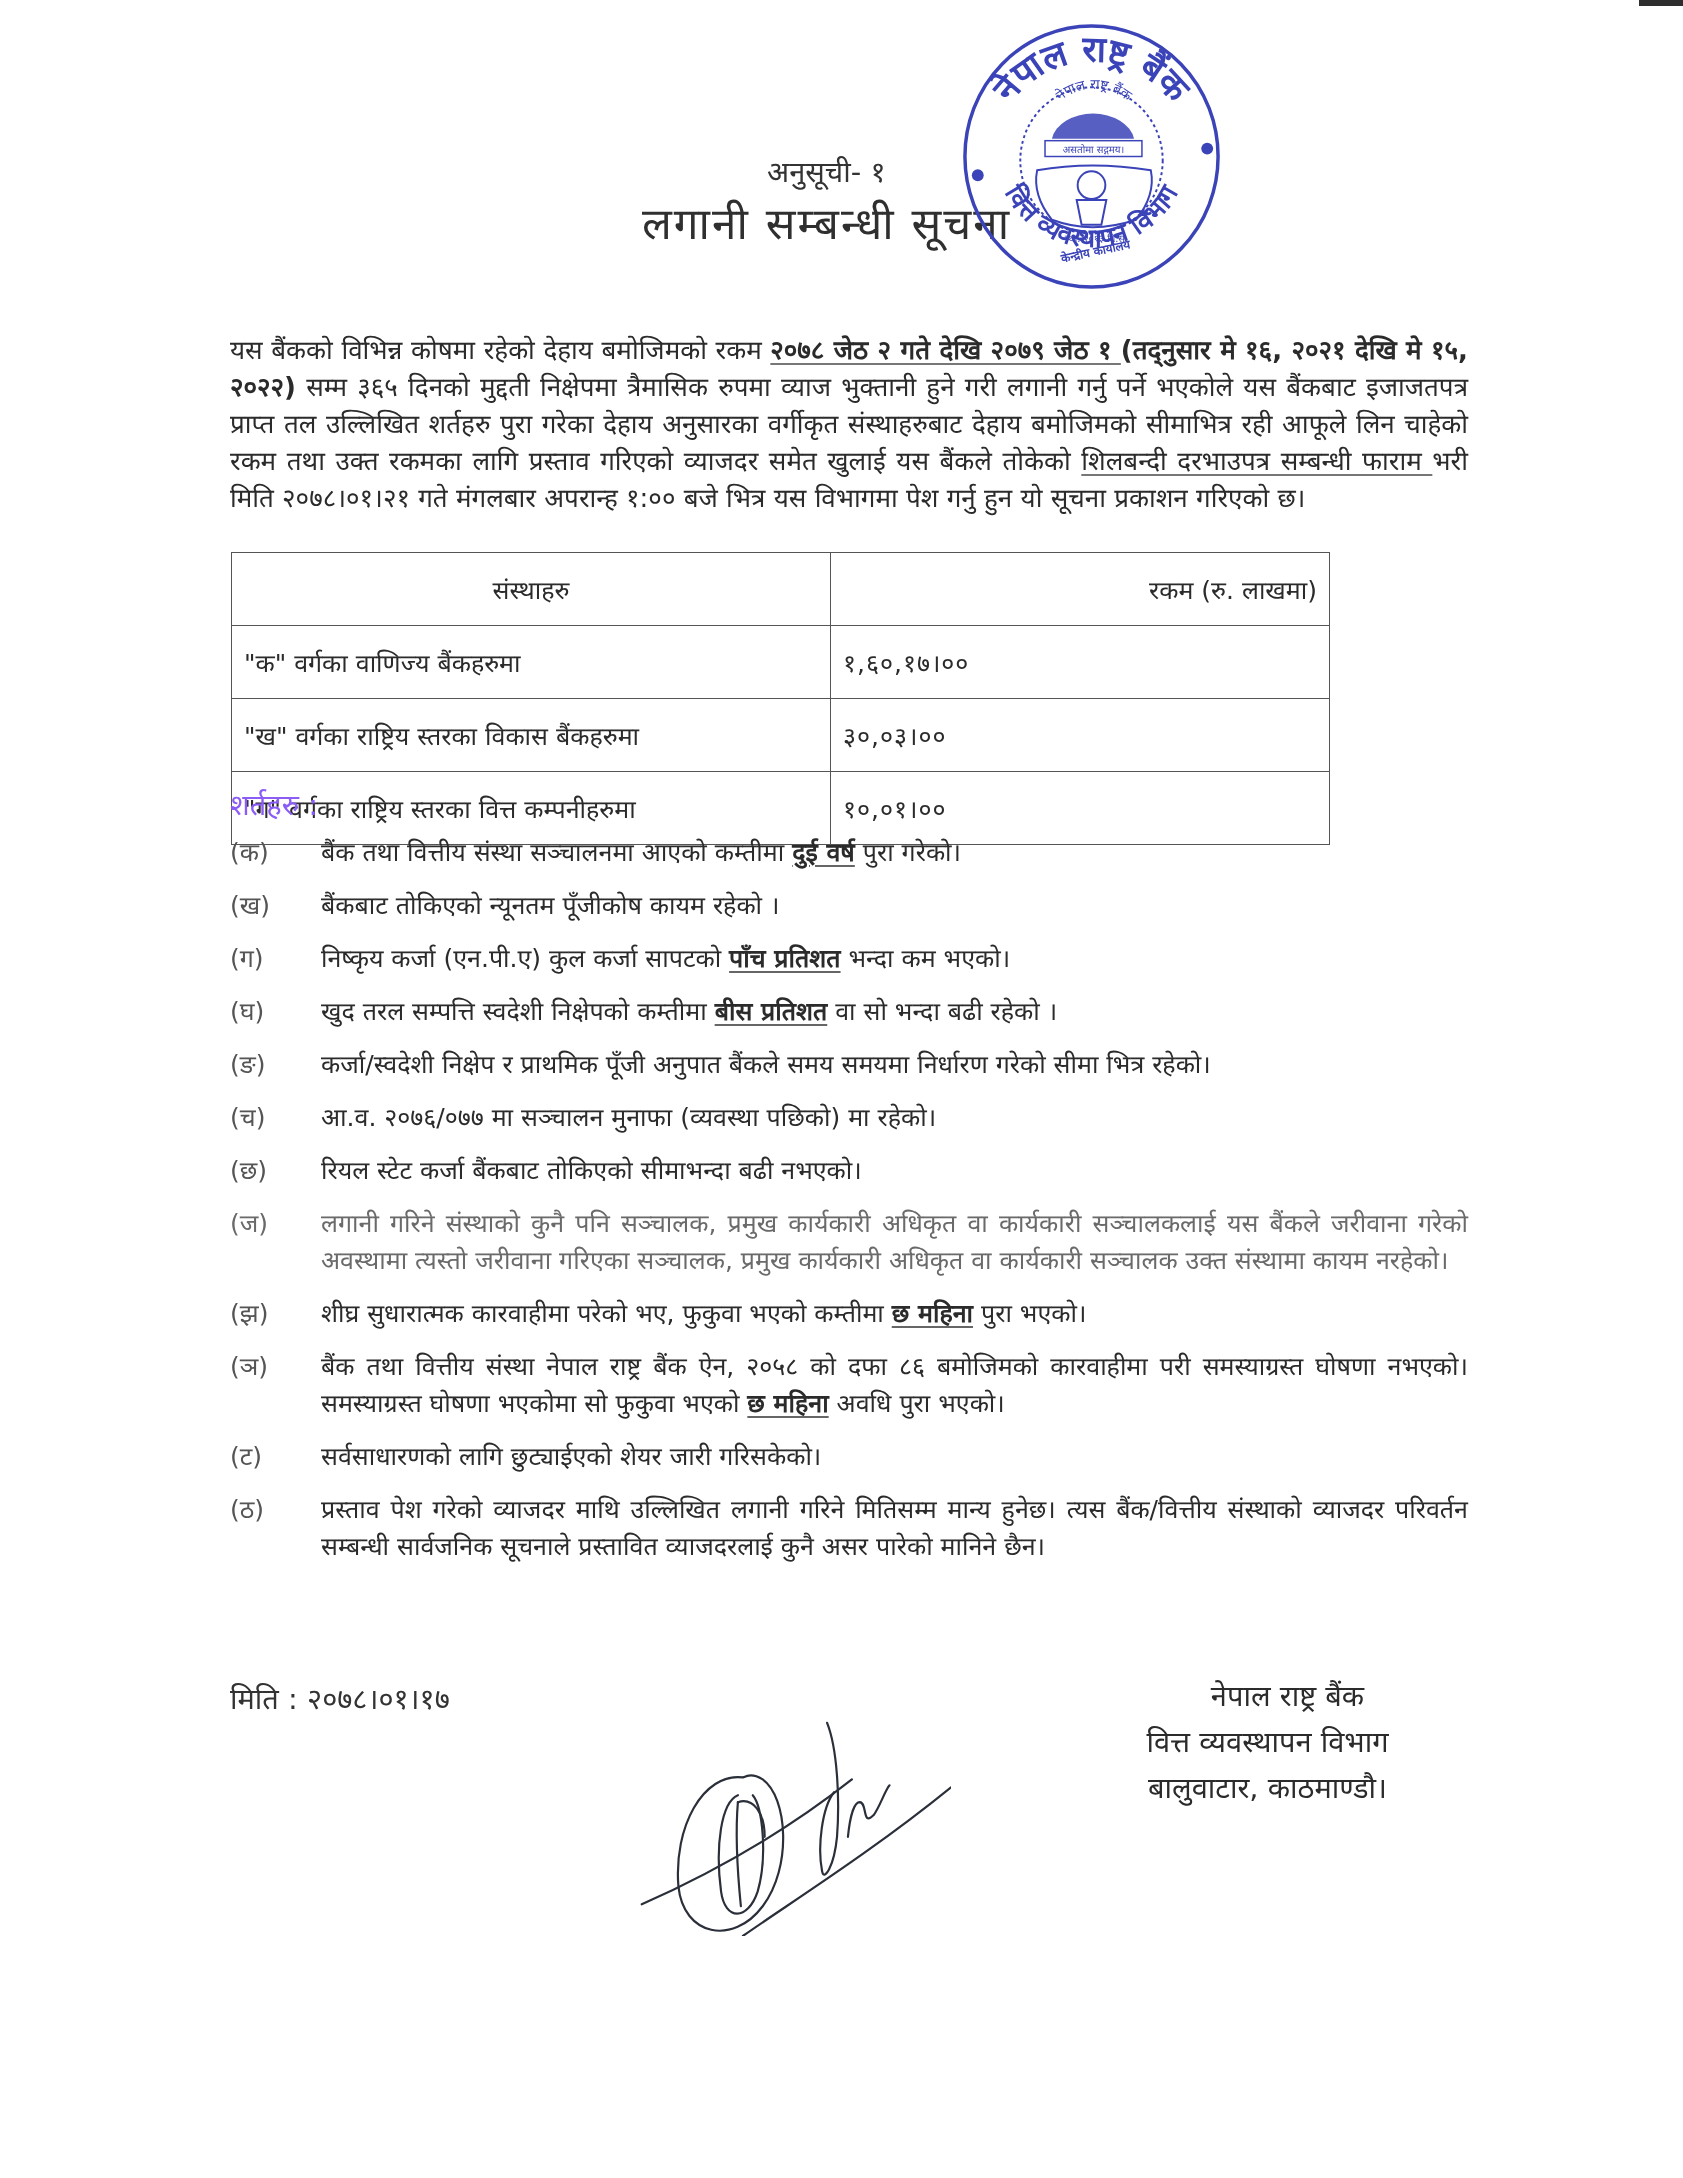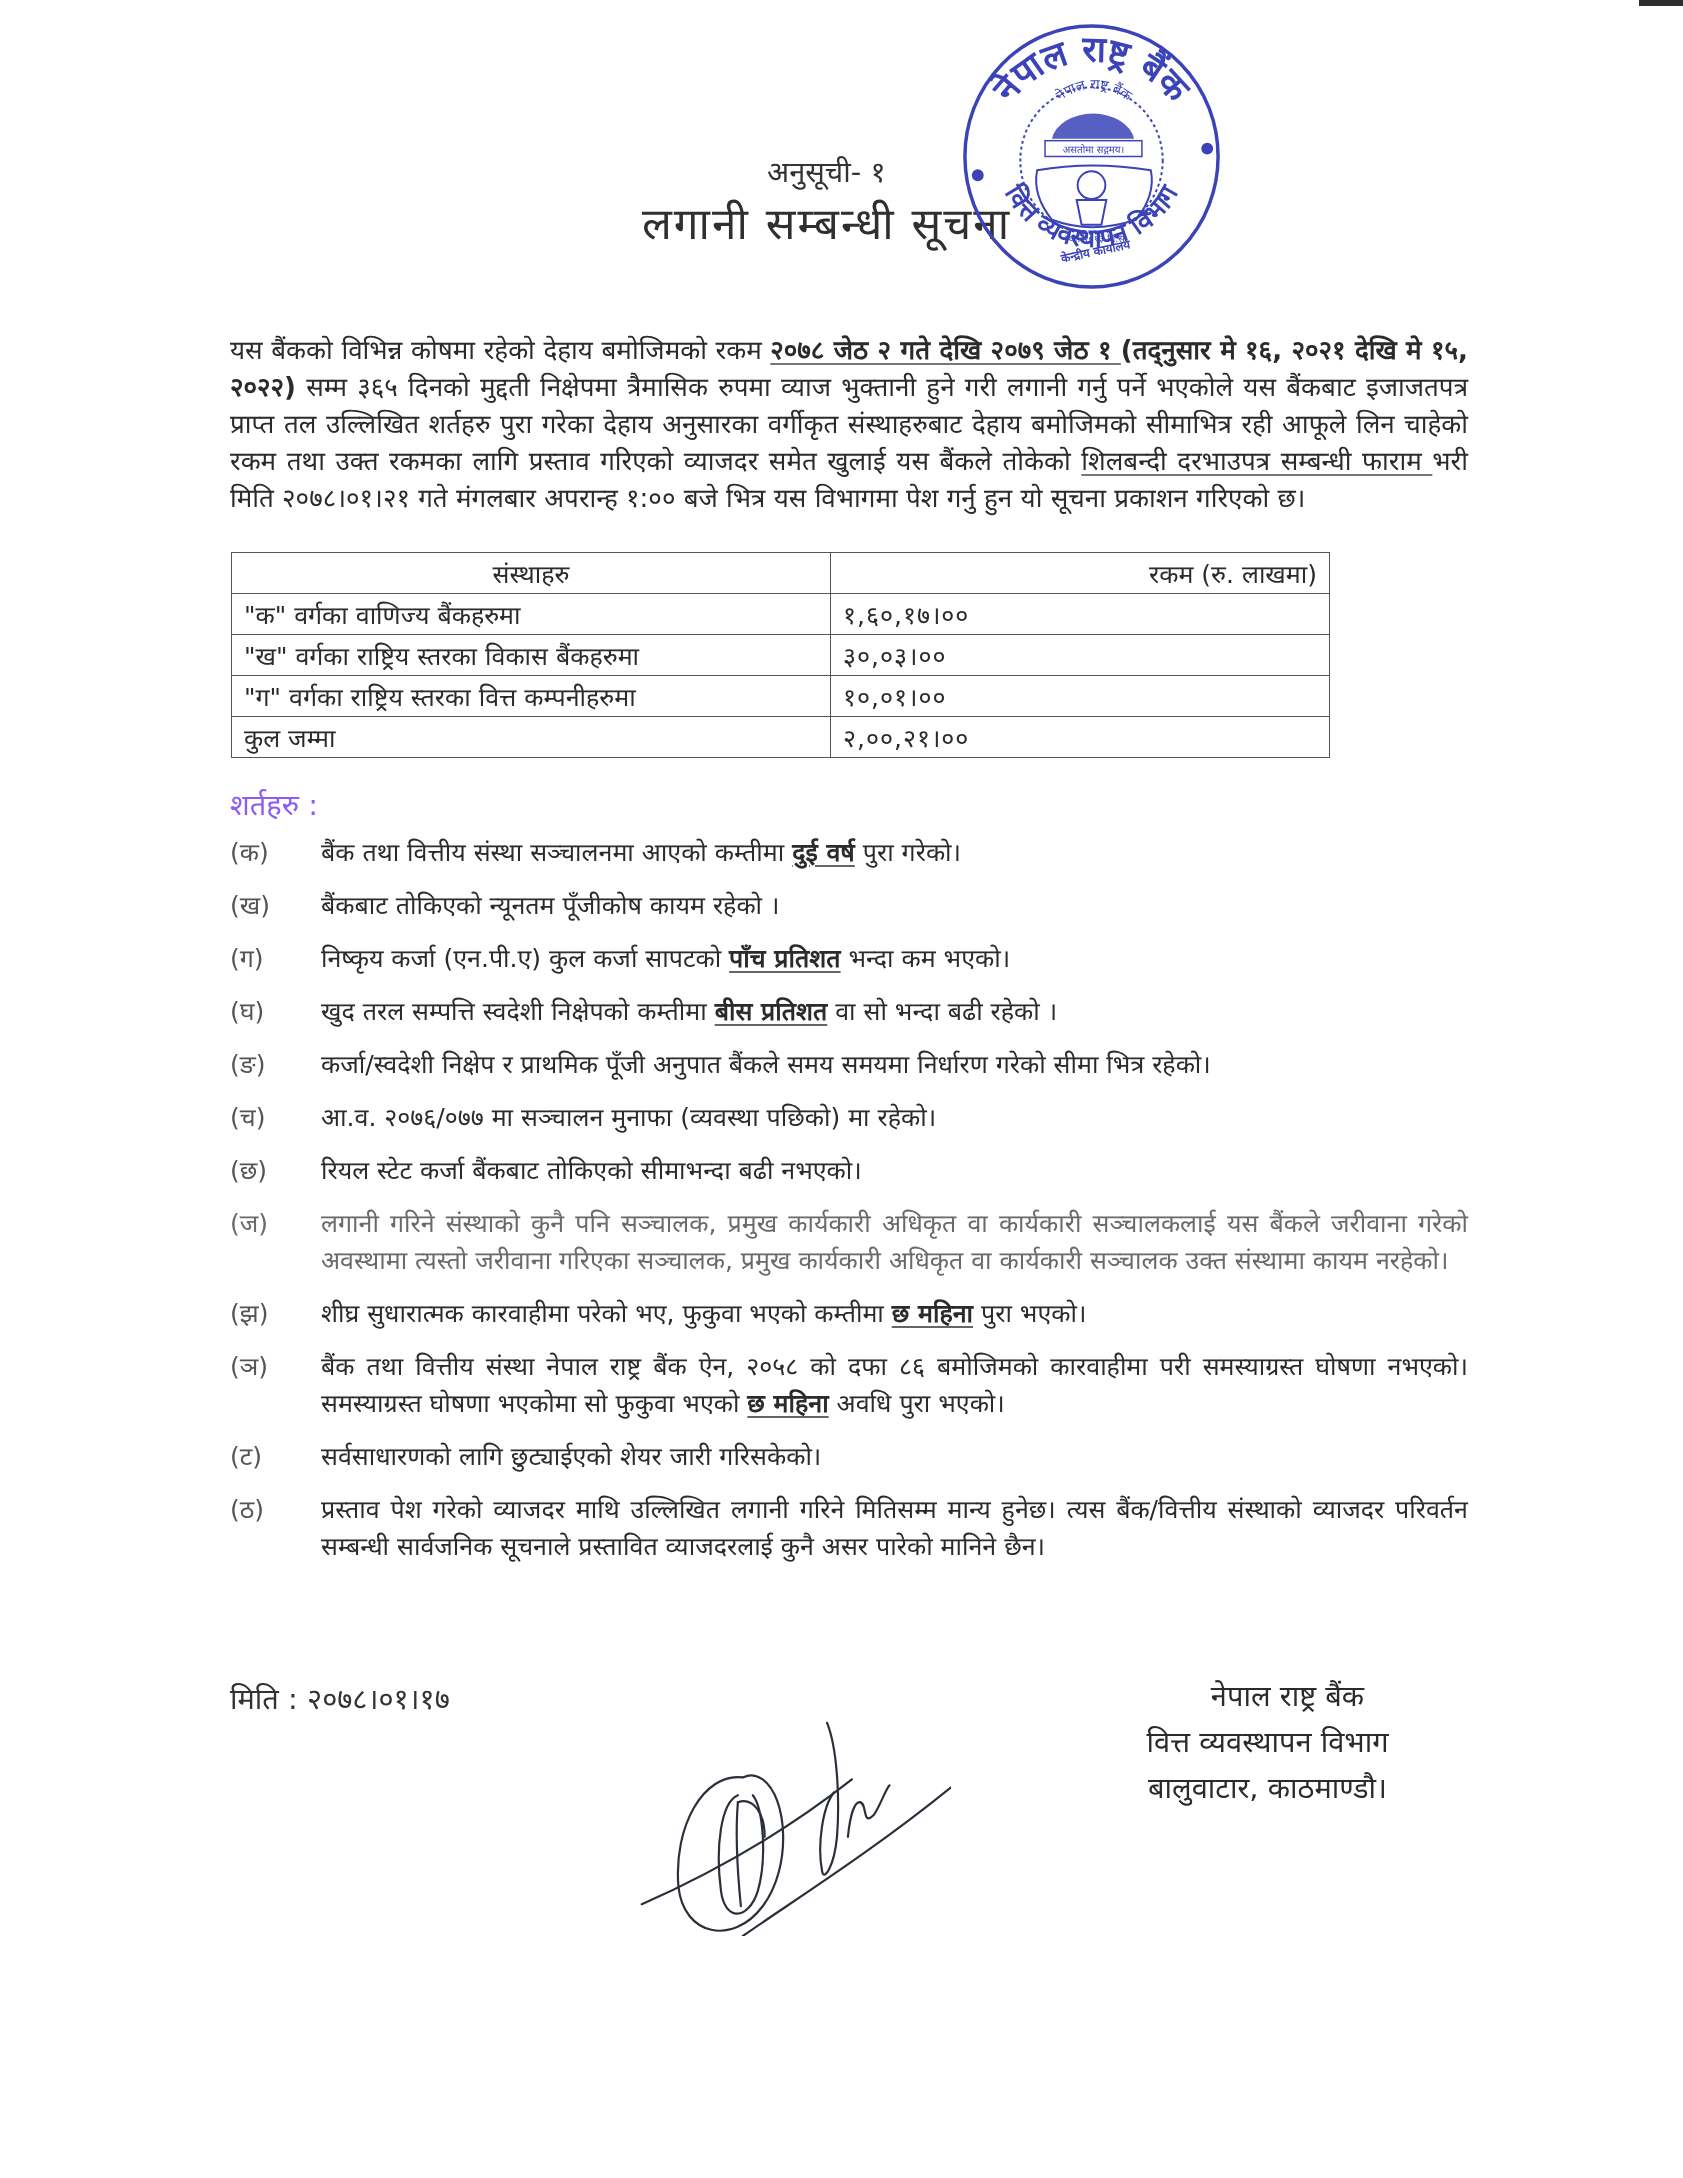--- a/index.html
+++ b/index.html
@@ -73,21 +73,21 @@
       left: 231px;
       top: 552px;
       width: 1099px;
       border-collapse: collapse;
       font-size: 25px;
       color: #2b2b2b;
     }
     .alloc-table th, .alloc-table td {
       border: 1.5px solid #555;
       height: 40px;
-      padding: 0 12px;
+      padding: 16px 12px;
       font-weight: normal;
     }
     .alloc-table th.c1 { text-align: center; width: 574px; }
     .alloc-table th.c2 { text-align: right; border-radius: 20px; }
     .alloc-table td.amt {
       text-align: left;
       font-family: "DejaVu Sans", sans-serif;
       letter-spacing: 1px;
     }
 
@@ -210,24 +210,20 @@
       <td class="amt">१,६०,१७।००</td>
     </tr>
     <tr>
       <td>"ख" वर्गका राष्ट्रिय स्तरका विकास बैंकहरुमा</td>
       <td class="amt">३०,०३।००</td>
     </tr>
     <tr>
       <td>"ग" वर्गका राष्ट्रिय स्तरका वित्त कम्पनीहरुमा</td>
       <td class="amt">१०,०१।००</td>
     </tr>
-    <tr>
-      <td>कुल जम्मा</td>
-      <td class="amt">२,००,२१।००</td>
-    </tr>
   </tbody>
 </table>
 
 <div class="cond-heading">शर्तहरु :</div>
 
 <div class="conditions">
   <div class="cond">
     <span class="mk">(क)</span>
     <span class="tx"><span>बैंक तथा वित्तीय संस्था सञ्चालनमा आएको कम्तीमा </span><span class="u">दुई वर्ष</span><span> पुरा गरेको।</span></span>
   </div>

